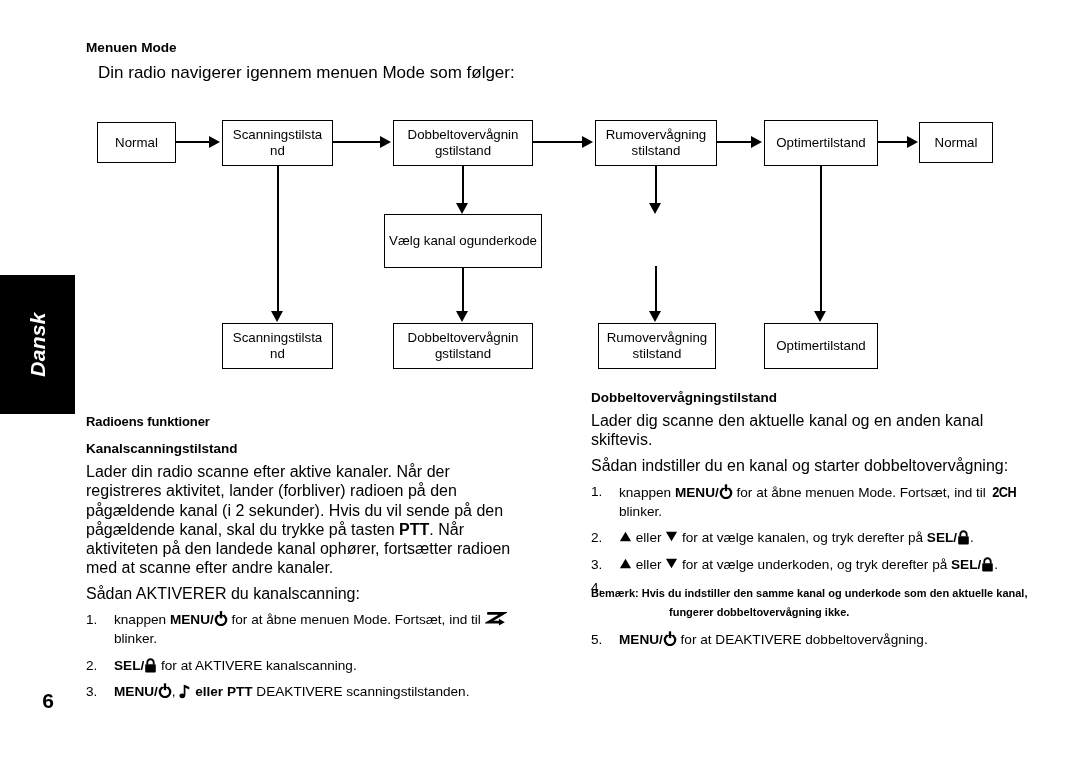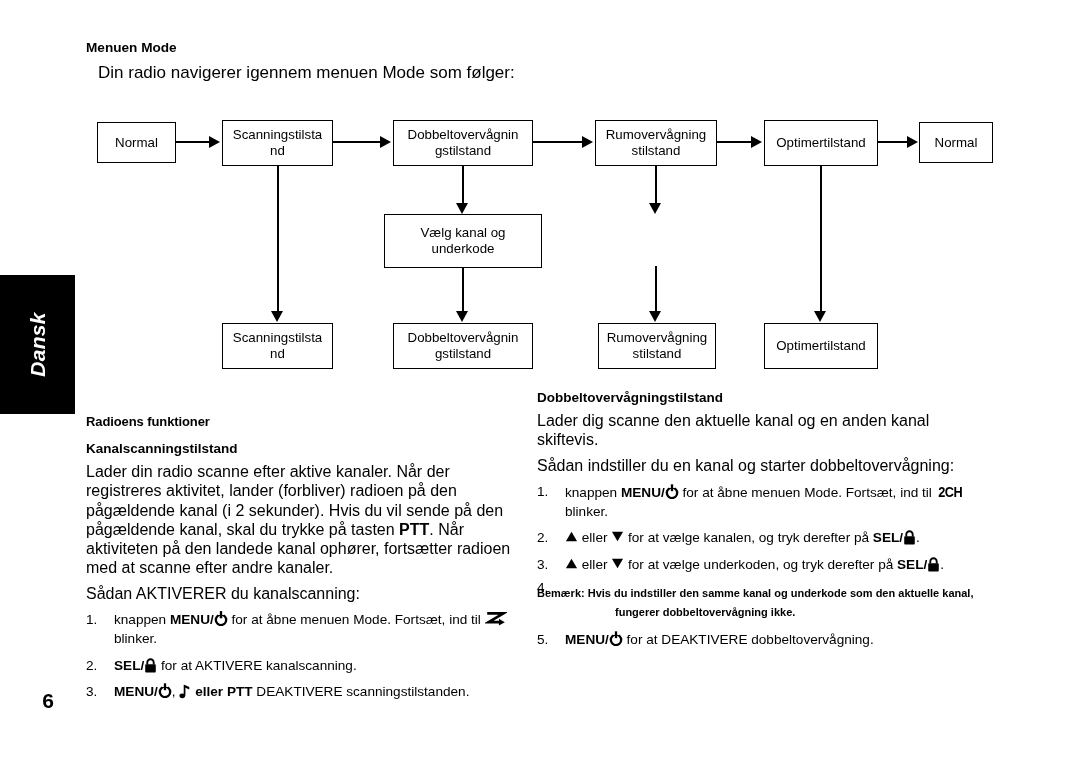--- a/index.html
+++ b/index.html
@@ -124,21 +124,21 @@
 
   
   #col-left {
     position: absolute;
     left: 86px;
     top: 414px;
     width: 438px;
   }
   #col-right {
     position: absolute;
-    left: 537px;
+    left: 591px;
     top: 390px;
     width: 442px;
   }
   .p {
     font-size: 16px;
     line-height: 19.3px;
     margin: 0;
   }
   .mt6 { margin-top: 6px; }
   .mt12 { margin-top: 12px; }
@@ -226,21 +226,21 @@
   </div>
 
   <div class="fc-box" style="left:764px; top:120px; width:114px; height:46px;">
     <span>Optimertilstand</span>
   </div>
 
   <div class="fc-box" style="left:919px; top:122px; width:74px; height:41px;">
     <span>Normal</span>
   </div>
 
-  <div class="fc-box" style="left:384px; top:214px; width:158px; height:54px; flex-direction:column;">
+  <div class="fc-box" style="left:384px; top:214px; width:158px; height:54px; flex-direction:row;">
     <span>Vælg kanal og</span>
     <span>underkode</span>
   </div>
 
 
   <div class="fc-box" style="left:222px; top:323px; width:111px; height:46px; flex-direction:column;">
     <span>Scanningstilsta</span>
     <span>nd</span>
   </div>
 

